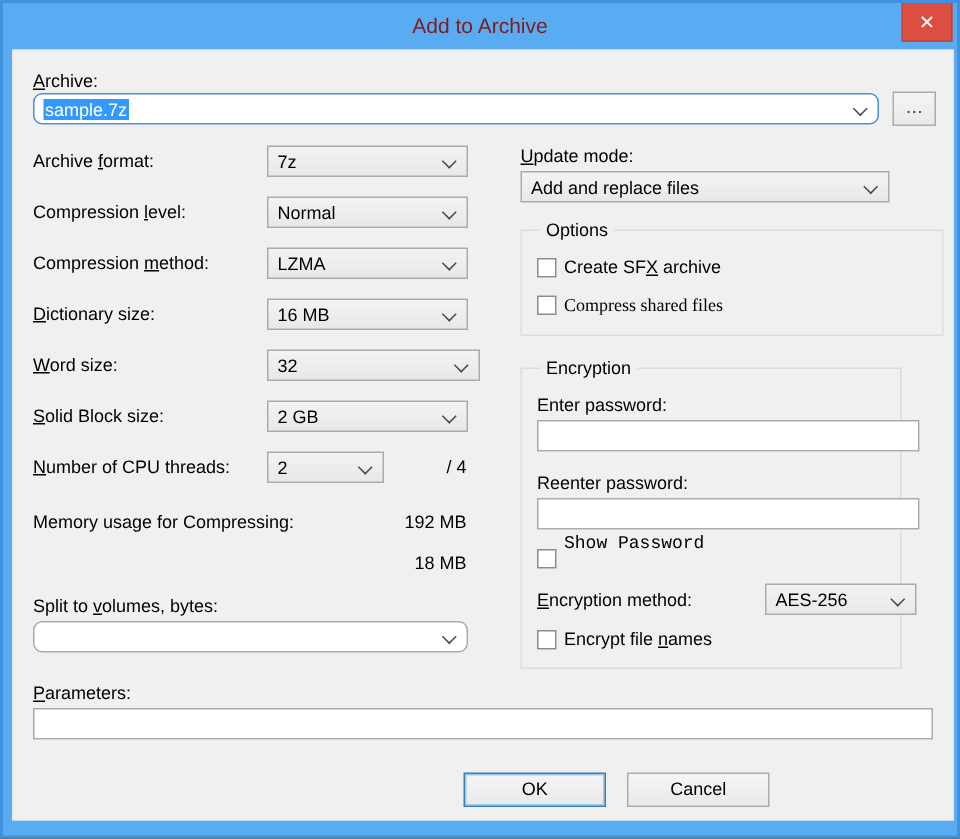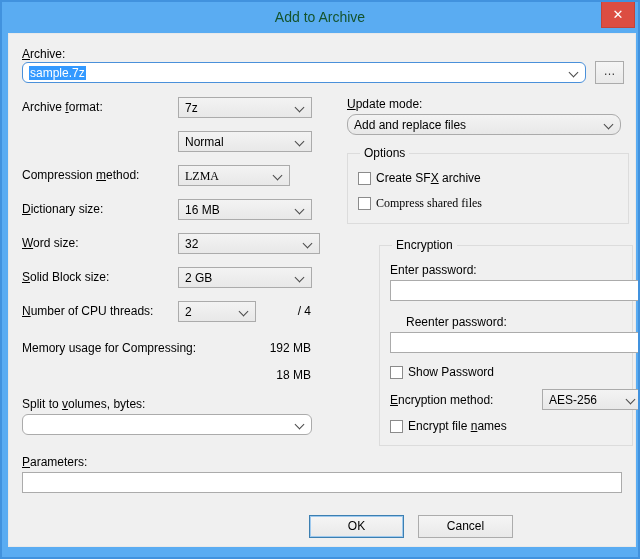--- a/index.html
+++ b/index.html
@@ -1,19 +1,19 @@
 <!DOCTYPE html>
 <html><head>
 <meta charset="utf-8">
 <style>
   html,body{margin:0;padding:0;background:#2a2a2a;}
   body{font-family:"Liberation Sans", sans-serif;font-size:12px;color:#000;-webkit-font-smoothing:antialiased;}
   .win{position:relative;width:640px;height:559px;background:#5aacf2;border:2px solid #4192de;box-sizing:border-box;overflow:hidden;}
   .titlebar{position:absolute;left:0;top:0;width:100%;height:31px;}
-  .title{position:absolute;left:0;top:0;width:100%;height:31px;line-height:31px;text-align:center;font-size:14px;color:#14532d;}
+  .title{position:absolute;left:0;top:0;width:100%;height:31px;line-height:31px;text-align:center;font-size:14px;color:#7f1d1d;}
   .close{position:absolute;left:599px;top:-1px;width:34px;height:27px;background:#dc4d42;border:1px solid #c2443a;box-sizing:border-box;color:#fff;text-align:center;line-height:25px;font-size:13px;cursor:pointer;}
   .content{position:absolute;left:6px;top:31px;width:628px;height:514px;background:#f0f0f0;border:1px solid #e9e9e9;box-sizing:border-box;}
   .lbl{position:absolute;white-space:nowrap;line-height:15px;}
   .val{position:absolute;white-space:nowrap;line-height:15px;text-align:right;}
   .combo{position:absolute;height:21px;border:1px solid #ababab;background:linear-gradient(#f3f3f3,#e8e8e8);box-sizing:border-box;cursor:default;}
   .combo.editable{background:#fff;border-radius:6px;}
   .combo.focused{border:1px solid #4a90da;background:#fff;}
   .combo-text{position:absolute;left:6px;top:3px;line-height:14px;white-space:nowrap;}
   .sel{background:#3399ff;color:#fff;padding:0 1px;}
   .chev{position:absolute;right:8px;top:6px;width:6px;height:6px;border-right:1px solid #4a4a4a;border-bottom:1px solid #4a4a4a;transform:rotate(45deg);}
@@ -44,27 +44,28 @@
       <span class="chev"></span>
     </div>
     <div class="ellipsis" style="left:586px;top:27px;">…</div>
 
     <div class="lbl" style="left:13px;top:66px;">Archive <u>f</u>ormat:</div>
     <div class="combo" style="left:169px;top:63px;width:134px;padding-left:20px;">
       <span class="combo-text">7z</span>
       <span class="chev"></span>
     </div>
 
+    <div class="lbl" style="left:13px;top:100px;">Compression <u>l</u>evel:</div>
     <div class="combo" style="left:169px;top:97px;width:134px;">
       <span class="combo-text">Normal</span>
       <span class="chev"></span>
     </div>
 
     <div class="lbl" style="left:13px;top:134px;">Compression <u>m</u>ethod:</div>
-    <div class="combo" style="left:169px;top:131px;width:112px;font-family:Liberation Serif, serif;">
+    <div class="combo" style="left:169px;top:131px;width:134px;">
       <span class="combo-text">LZMA</span>
       <span class="chev"></span>
     </div>
 
     <div class="lbl" style="left:13px;top:168px;"><u>D</u>ictionary size:</div>
     <div class="combo" style="left:169px;top:165px;width:134px;">
       <span class="combo-text">16 MB</span>
       <span class="chev"></span>
     </div>
 
@@ -94,41 +95,41 @@
     <div class="lbl" style="left:13px;top:363px;">Split to <u>v</u>olumes, bytes:</div>
     <div class="combo editable" style="left:13px;top:380px;width:290px;">
       <span class="combo-text"></span>
       <span class="chev"></span>
     </div>
 
     <div class="lbl" style="left:13px;top:421px;"><u>P</u>arameters:</div>
     <input class="tb" style="left: 13px; top: 438px; width: 600px;" value="">
 
     <div class="lbl" style="left:338px;top:63px;"><u>U</u>pdate mode:</div>
-    <div class="combo" style="left:338px;top:80px;width:274px;border-radius:9px;">
+    <div class="combo" style="left:338px;top:80px;width:246px;">
       <span class="combo-text">Add and replace files</span>
       <span class="chev"></span>
     </div>
 
     <div class="group" style="left:338px;top:119px;width:282px;height:71px;">
       <span class="group-title">Options</span>
       <span class="cb" style="left:10px;top:18px;"></span>
       <span class="cb-label" style="left:28px;top:17px;">Create SF<u>X</u> archive</span>
       <span class="cb" style="left:10px;top:43px;"></span>
       <span class="cb-label" style="left:28px;top:42px;font-family:Liberation Serif, serif;">Compress shared files</span>
     </div>
 
-    <div class="group" style="left:338px;top:211px;width:254px;height:201px;margin-left:32px;">
+    <div class="group" style="left:338px;top:211px;width:254px;height:201px;">
       <span class="group-title">Encryption</span>
       <span class="lbl" style="left:10px;top:17px;">Enter password:</span>
       <input class="tb" style="left: 10px; top: 34px; width: 255px;" value="">
-      <span class="lbl" style="left:26px;top:69px;">Reenter password:</span>
+      <span class="lbl" style="left:10px;top:69px;">Reenter password:</span>
       <input class="tb" style="left: 10px; top: 86px; width: 255px;" value="">
       <span class="cb" style="left:10px;top:120px;"></span>
-      <span class="cb-label" style="left:28px;top:119px;">Show Password</span>
+      <span class="cb-label" style="left:28px;top:109px;font-family:Liberation Mono, monospace;">Show Password</span>
       <span class="lbl" style="left:10px;top:147px;"><u>E</u>ncryption method:</span>
       <div class="combo" style="left:162px;top:143px;width:101px;">
         <span class="combo-text">AES-256</span>
         <span class="chev"></span>
       </div>
       <span class="cb" style="left:10px;top:174px;"></span>
       <span class="cb-label" style="left:28px;top:173px;">Encrypt file <u>n</u>ames</span>
     </div>
 
     <div class="btn primary" style="left:300px;top:481px;">OK</div>

